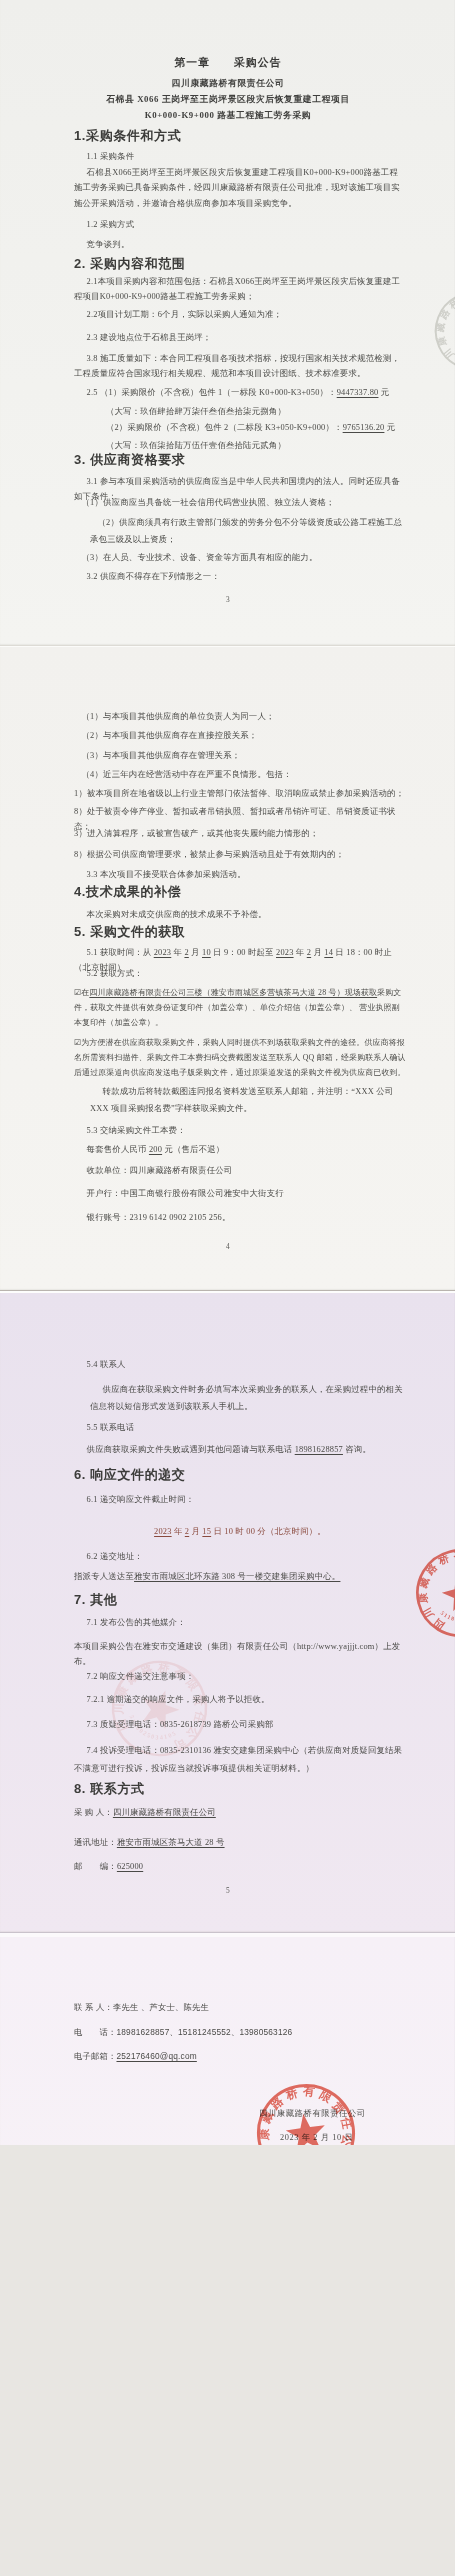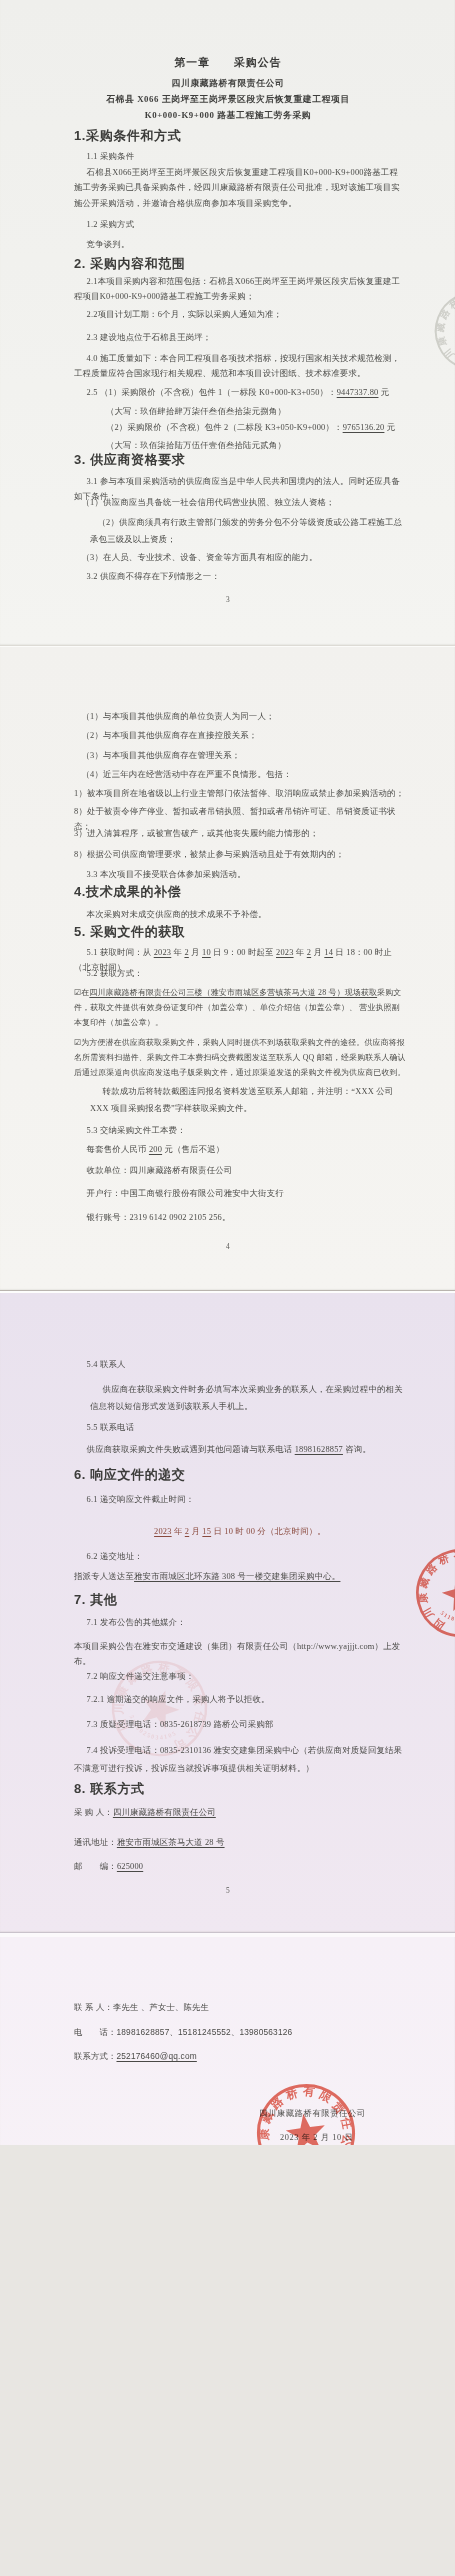--- a/index.html
+++ b/index.html
@@ -53,21 +53,21 @@
     <div class="blk h" style="top:128px">1.采购条件和方式</div>
     <div class="blk ind" style="top:149px">1.1 采购条件</div>
     <div class="blk ind" style="top:165px">石棉县X066王岗坪至王岗坪景区段灾后恢复重建工程项目K0+000-K9+000路基工程施工劳务采购已具备采购条件，经四川康藏路桥有限责任公司批准，现对该施工项目实施公开采购活动，并邀请合格供应商参加本项目采购竞争。</div>
     <div class="blk ind" style="top:217px">1.2 采购方式</div>
     <div class="blk ind" style="top:237px">竞争谈判。</div>
 
     <div class="blk h" style="top:256px">2. 采购内容和范围</div>
     <div class="blk ind" style="top:274px">2.1本项目采购内容和范围包括：石棉县X066王岗坪至王岗坪景区段灾后恢复重建工程项目K0+000-K9+000路基工程施工劳务采购；</div>
     <div class="blk ind" style="top:307px">2.2项目计划工期：6个月，实际以采购人通知为准；</div>
     <div class="blk ind" style="top:330px">2.3 建设地点位于石棉县王岗坪；</div>
-    <div class="blk ind" style="top:351px">4.0 施工质量如下：本合同工程项目各项技术指标，按现行国家相关技术规范检测，工程质量应符合国家现行相关规程、规范和本项目设计图纸、技术标准要求。</div>
+    <div class="blk ind" style="top:351px">3.8 施工质量如下：本合同工程项目各项技术指标，按现行国家相关技术规范检测，工程质量应符合国家现行相关规程、规范和本项目设计图纸、技术标准要求。</div>
     <div class="blk hang1" style="top:383px"><span>2.5 （1）采购限价（不含税）包件 1（一标段 K0+000-K3+050）：</span><span class="u">9447337.80</span><span> 元（大写：玖佰肆拾肆万柒仟叁佰叁拾柒元捌角）</span></div>
     <div class="blk hang2" style="top:419px"><span>（2）采购限价（不含税）包件 2（二标段 K3+050-K9+000）：</span><span class="u">9765136.20</span><span> 元（大写：玖佰柒拾陆万伍仟壹佰叁拾陆元贰角）</span></div>
 
     <div class="blk h" style="top:452px">3. 供应商资格要求</div>
     <div class="blk ind" style="top:474px">3.1 参与本项目采购活动的供应商应当是中华人民共和国境内的法人。同时还应具备如下条件：</div>
     <div class="blk ind-sm" style="top:495px">（1）供应商应当具备统一社会信用代码营业执照、独立法人资格；</div>
     <div class="blk ind-sm lh30" style="top:514px">（2）供应商须具有行政主管部门颁发的劳务分包不分等级资质或公路工程施工总承包三级及以上资质；</div>
     <div class="blk ind-sm" style="top:550px">（3）在人员、专业技术、设备、资金等方面具有相应的能力。</div>
     <div class="blk ind" style="top:569px">3.2 供应商不得存在下列情形之一：</div>
     <div class="blk pageno" style="top:592px">3</div>
@@ -161,21 +161,21 @@
       <polygon fill="currentColor" points="110,78 118,101 142.3,101.5 123,116.2 130,139.5 110,125.6 90,139.5 97.1,116.2 77.7,101.5 102,101"></polygon>
       <text class="ring-text" fill="currentColor"><textPath href="#p3t" startOffset="4">四川康藏路桥有限责任公司</textPath></text>
       <text class="code-text" fill="currentColor"><textPath href="#p3b" startOffset="2">5118025034105</textPath></text>
     </svg>
   </div>
   <div id="sep3"></div>
 
   <div class="page" id="page4">
     <div class="blk sans" style="top:63px;font-size:8.3px">联 系 人：李先生 、芦女士、陈先生</div>
     <div class="blk sans" style="top:88px;font-size:8.3px">电　　话：18981628857、15181245552、13980563126</div>
-    <div class="blk sans" style="top:112px;font-size:8.3px"><span>联系方式：</span><span class="u">252176460@qq.com</span></div>
+    <div class="blk sans" style="top:112px;font-size:8.3px"><span>电子邮箱：</span><span class="u">252176460@qq.com</span></div>
 
     <div class="sign" style="left:259px;top:171px">四川康藏路桥有限责任公司</div>
     <div class="sign" style="left:280px;top:195px">2023 年 2 月 10 日</div>
 
     <svg class="stamp" style="left:239px;top:129px;color:#e0503f;opacity:.82;transform:rotate(-8deg);" width="134" height="134" viewBox="0 0 220 220">
       <defs>
           <path id="p4t" d="M 74.4,160.8 A 62,62 0 1 1 145.6,160.8"></path>
           <path id="p4b" d="M 65,136 A 52,52 0 0 0 155,136"></path>
         </defs>
       <circle cx="110" cy="110" r="78" fill="none" stroke="currentColor" stroke-width="5"></circle>

